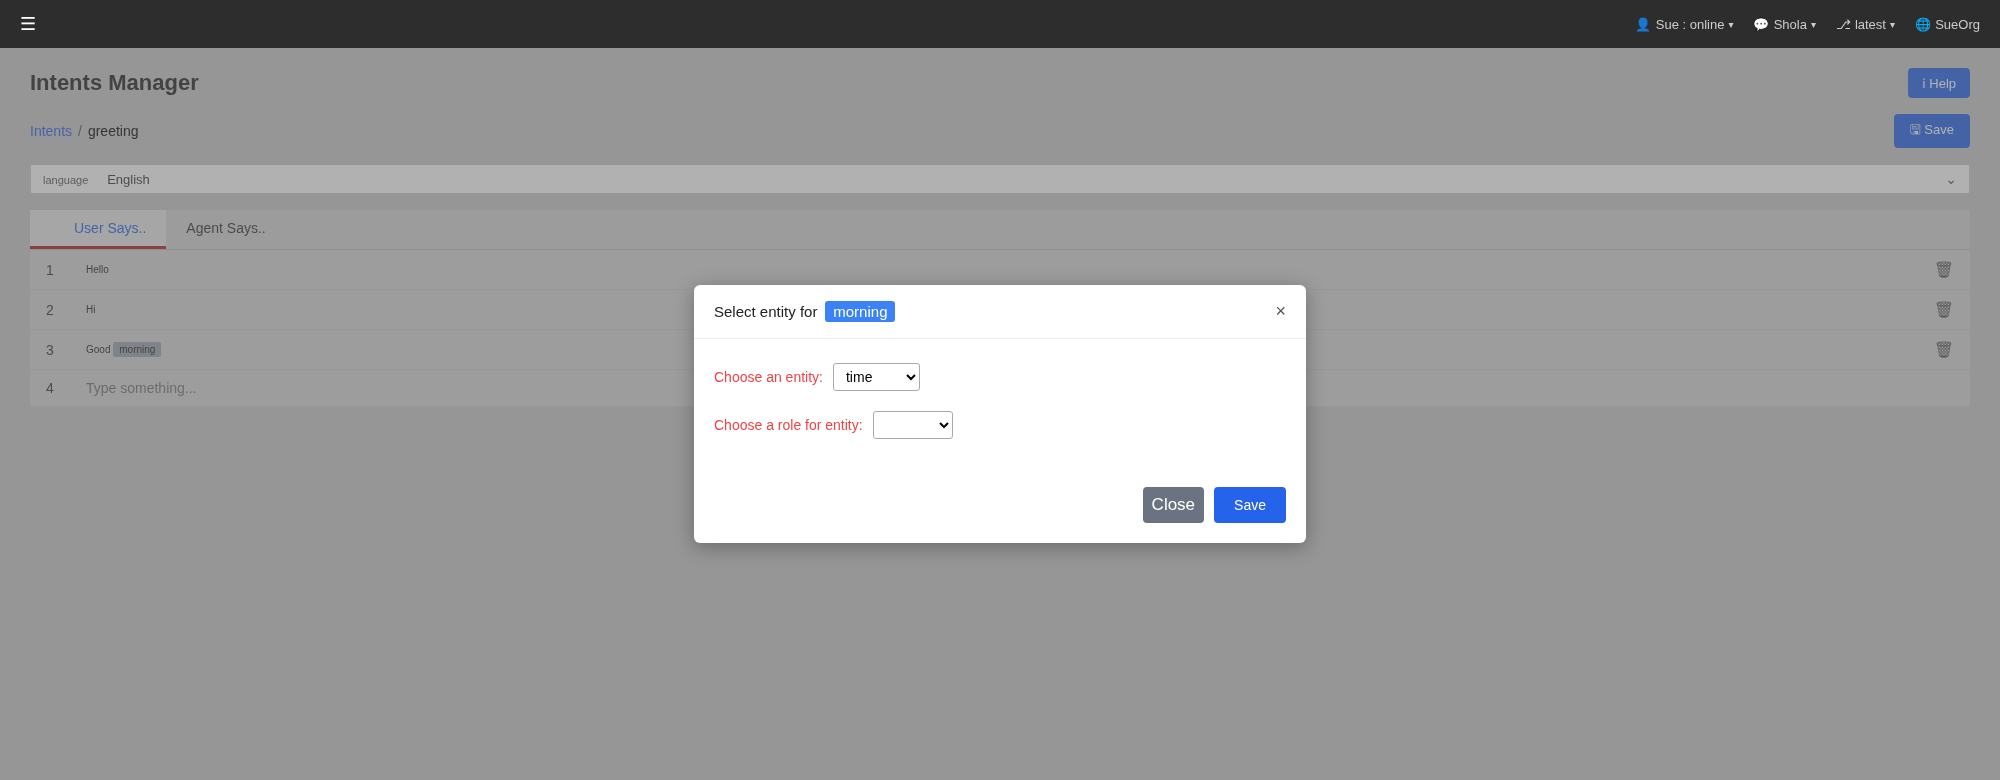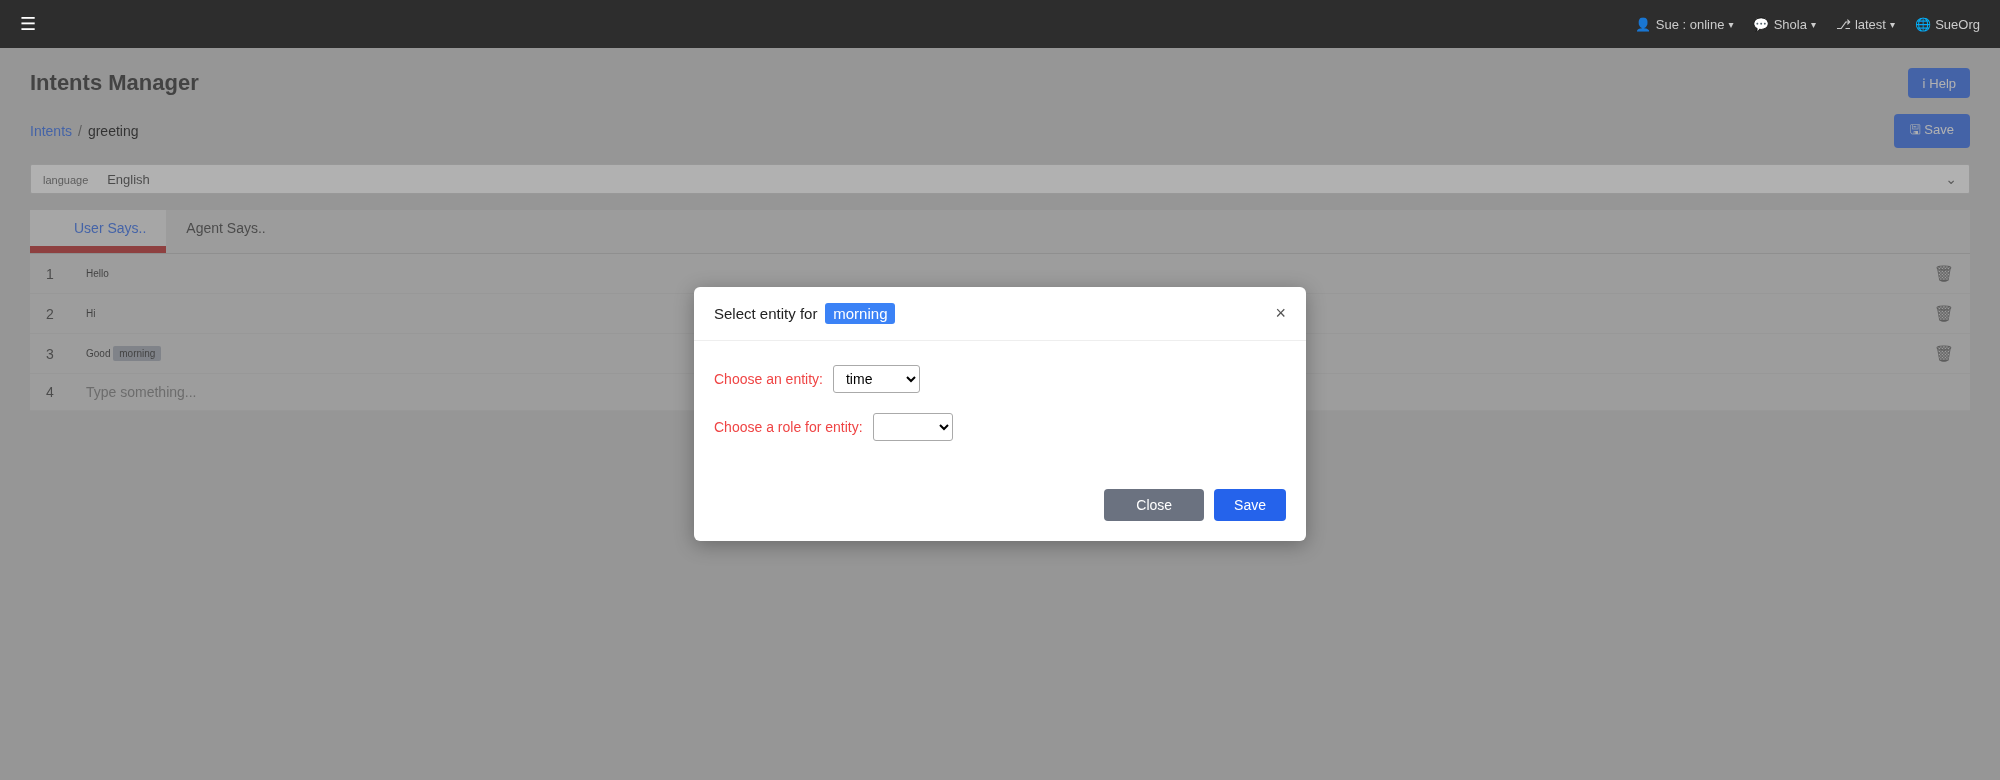--- a/index.html
+++ b/index.html
@@ -154,21 +154,21 @@
     }
     .tab {
       padding: 10px 20px;
       cursor: pointer;
       font-size: 14px;
       color: #333;
       border-bottom: 2px solid transparent;
     }
     .tab.active {
       color: #2563eb;
-      border-bottom: 7px solid #b91c1c;
+      border-bottom: 3px solid #b91c1c;
       background: #e8e8e8;
       padding-left: 44px;
     }
 
     
     .table-container {
       background: #e0e0e0;
     }
     .table-row {
       display: flex;
@@ -273,24 +273,24 @@
     .modal-footer {
       display: flex;
       justify-content: flex-end;
       gap: 10px;
       padding: 12px 20px 20px;
     }
     .btn-close {
       background: #6b7280;
       color: #fff;
       border: none;
-      padding: 8px 32px;
+      padding: 8px 9px;
       border-radius: 4px;
       cursor: pointer;
-      font-size: 14px;
+      font-size: 17px;
     }
     .btn-save {
       background: #2563eb;
       color: #fff;
       border: none;
       padding: 8px 20px;
       border-radius: 4px;
       cursor: pointer;
       font-size: 14px;
     }

